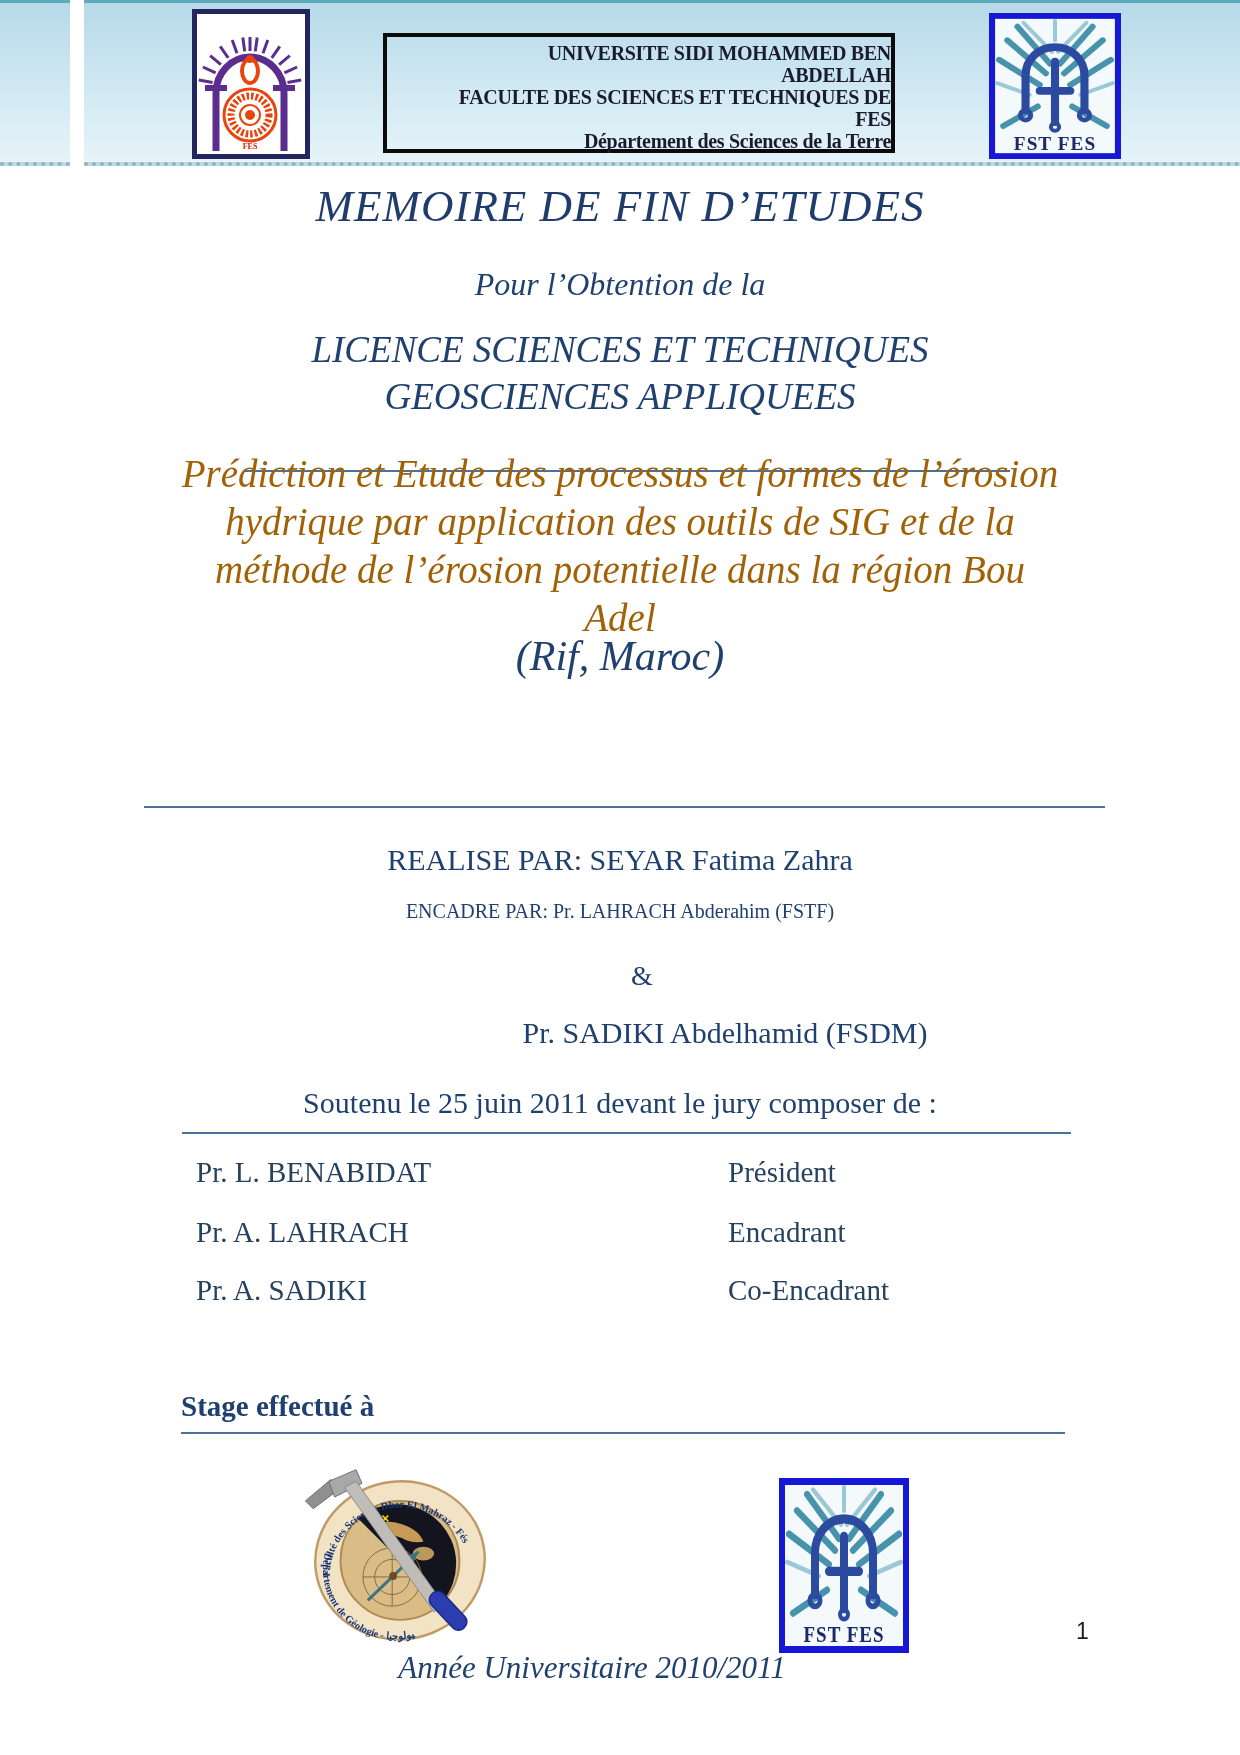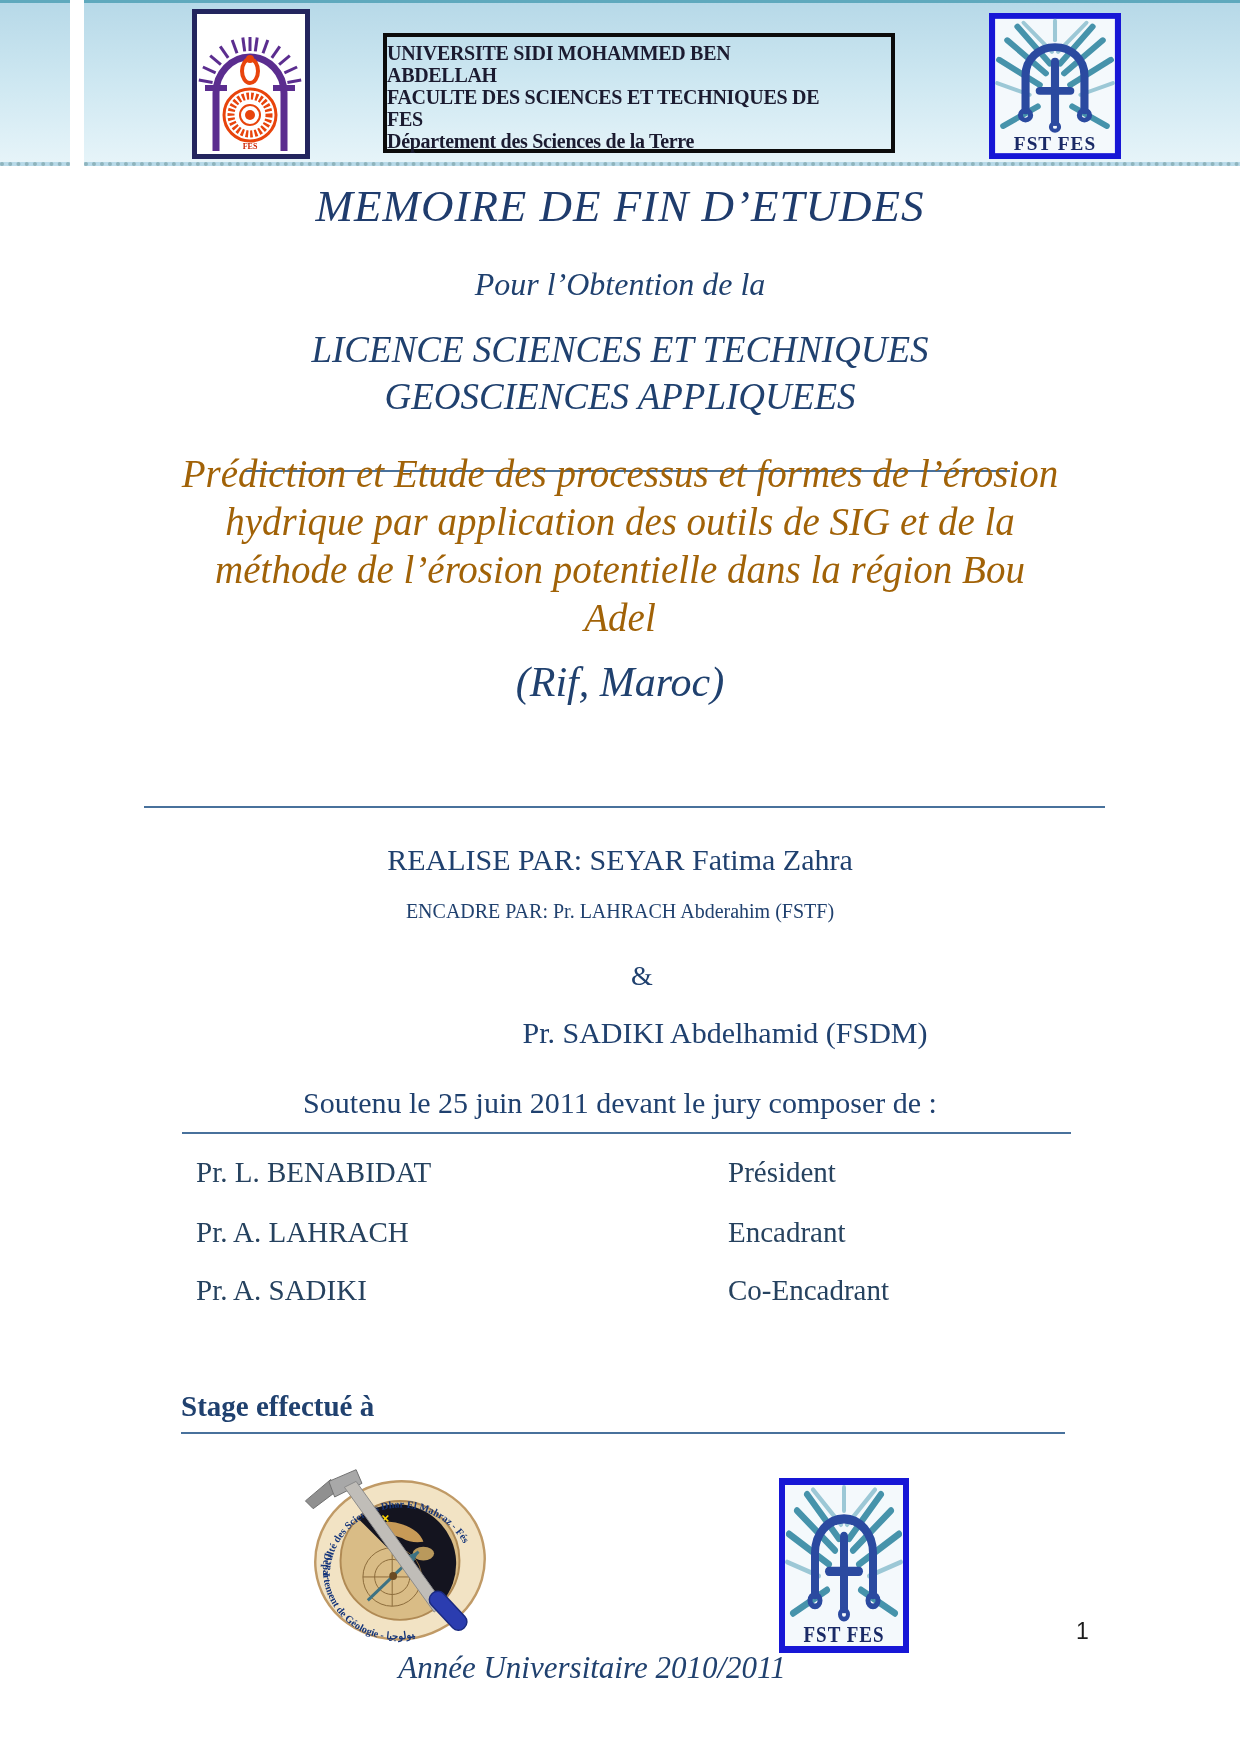--- a/index.html
+++ b/index.html
@@ -15,39 +15,39 @@
     background:linear-gradient(180deg,#b7d9e8 0%, #cde7f1 48%, #e6f4f9 100%);
     border-top:3px solid #5fa9bd;
     border-bottom:4px dotted #8fb4bd;
   }
   .band-left { left:0; width:70px; }
   .band-main { left:84px; right:0; }
 
   .inst-box {
     position:absolute; left:383px; top:33px; width:512px; height:120px;
     border:4px solid #0b0b0b; box-sizing:border-box;
-    text-align:left; font-weight:bold; color:#1b1b30;
+    text-align:right; font-weight:bold; color:#1b1b30;
     font-size:20px; line-height:22px; padding-top:5px; letter-spacing:-0.3px;
   }
 
   .logo-univ { position:absolute; left:192px; top:9px; }
   .logo-fst-top { position:absolute; left:989px; top:13px; }
 
   
   .c { position:absolute; left:0; width:100%; text-align:center; }
   .it { font-style:italic;text-align:center; }
 
   .doc-type   { top:180px; font-size:45px; letter-spacing:1px; color:#1f3c6d; }
   .obtention  { top:266px; font-size:32px; }
   .degree1    { top:328px; font-size:37px; }
   .degree2    { top:375px; font-size:37px; }
 
   .title-line { font-size:39px; line-height:48px; color:#a16207; }
   .tl1 { top:450px; } .tl2 { top:498px; } .tl3 { top:546px; } .tl4 { top:594px; }
-  .loc { top:658px; font-size:42px; }
+  .loc { top:632px; font-size:42px; }
 
   .realise    { top:843px; font-size:30px; }
   .encadre    { top:900px; font-size:20px; }
   .amp        { top:960px; font-size:28px; transform:translateX(22px); }
   .coencadre  { top:1016px; font-size:30px; transform:translateX(105px); }
   .soutenance { top:1086px; font-size:30px; }
 
   .rule { position:absolute; height:0; border-top:2px solid #48719c; }
   .rule1 { left:244px; width:766px; top:470px; }
   .rule2 { left:144px; width:961px; top:806px; }

